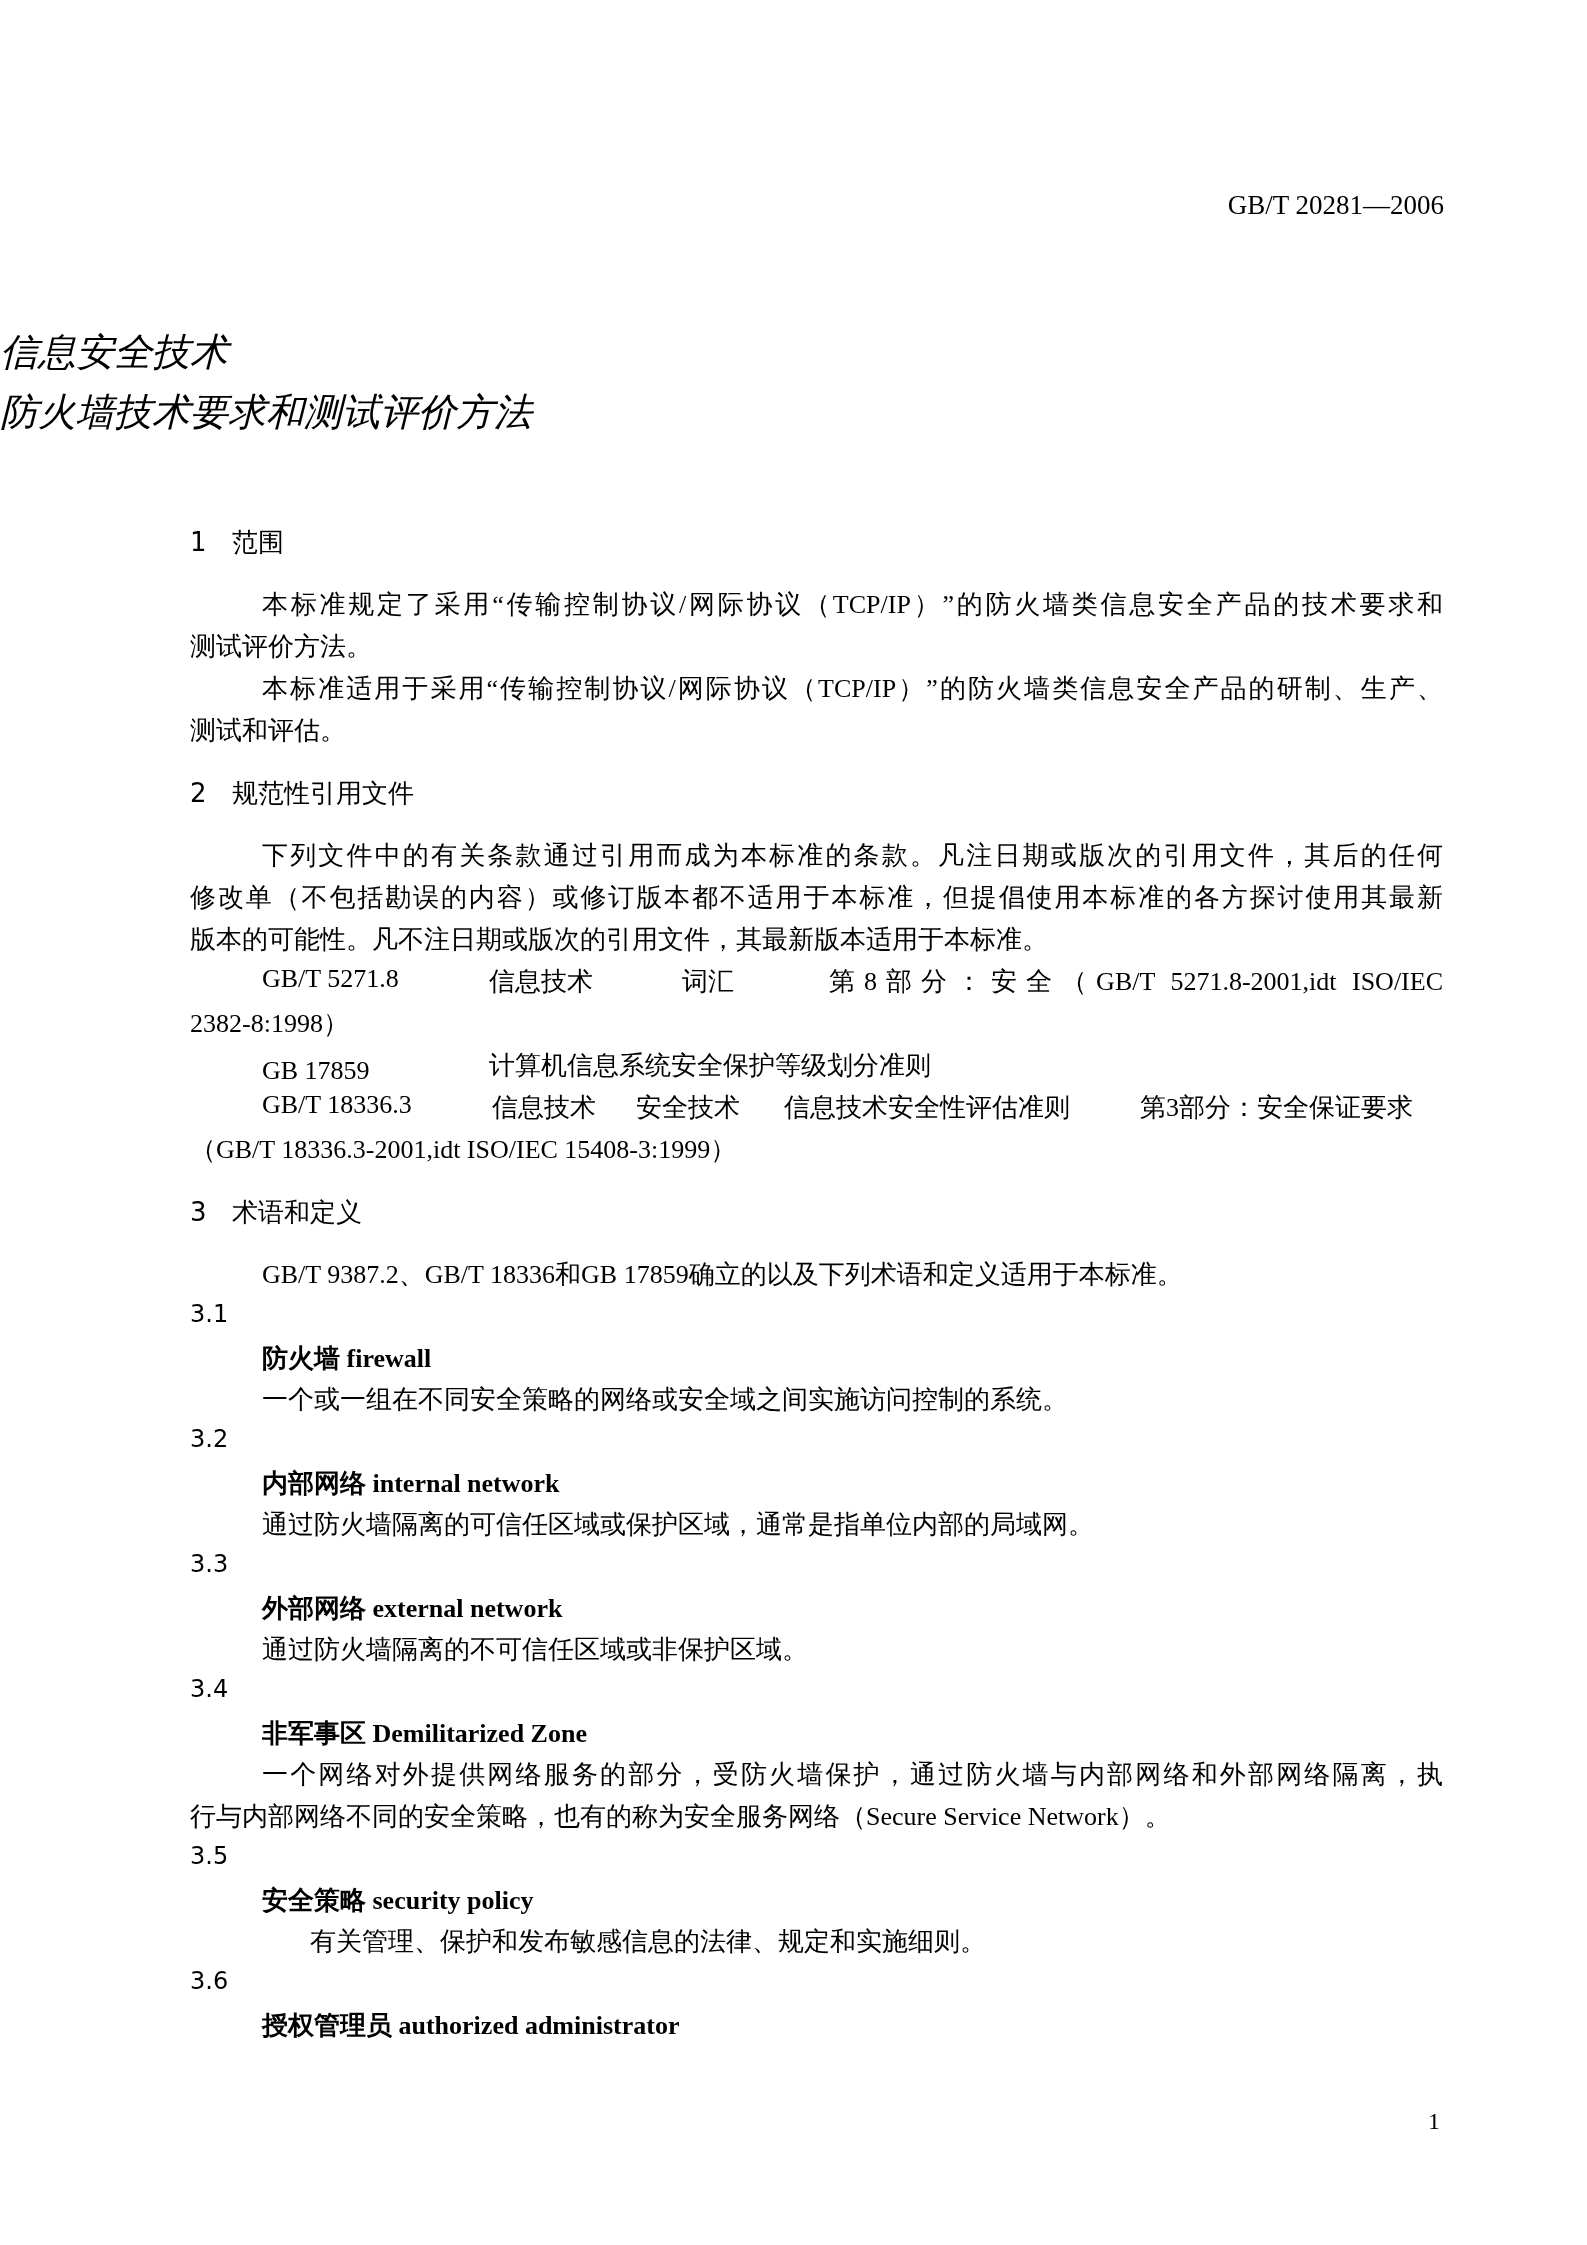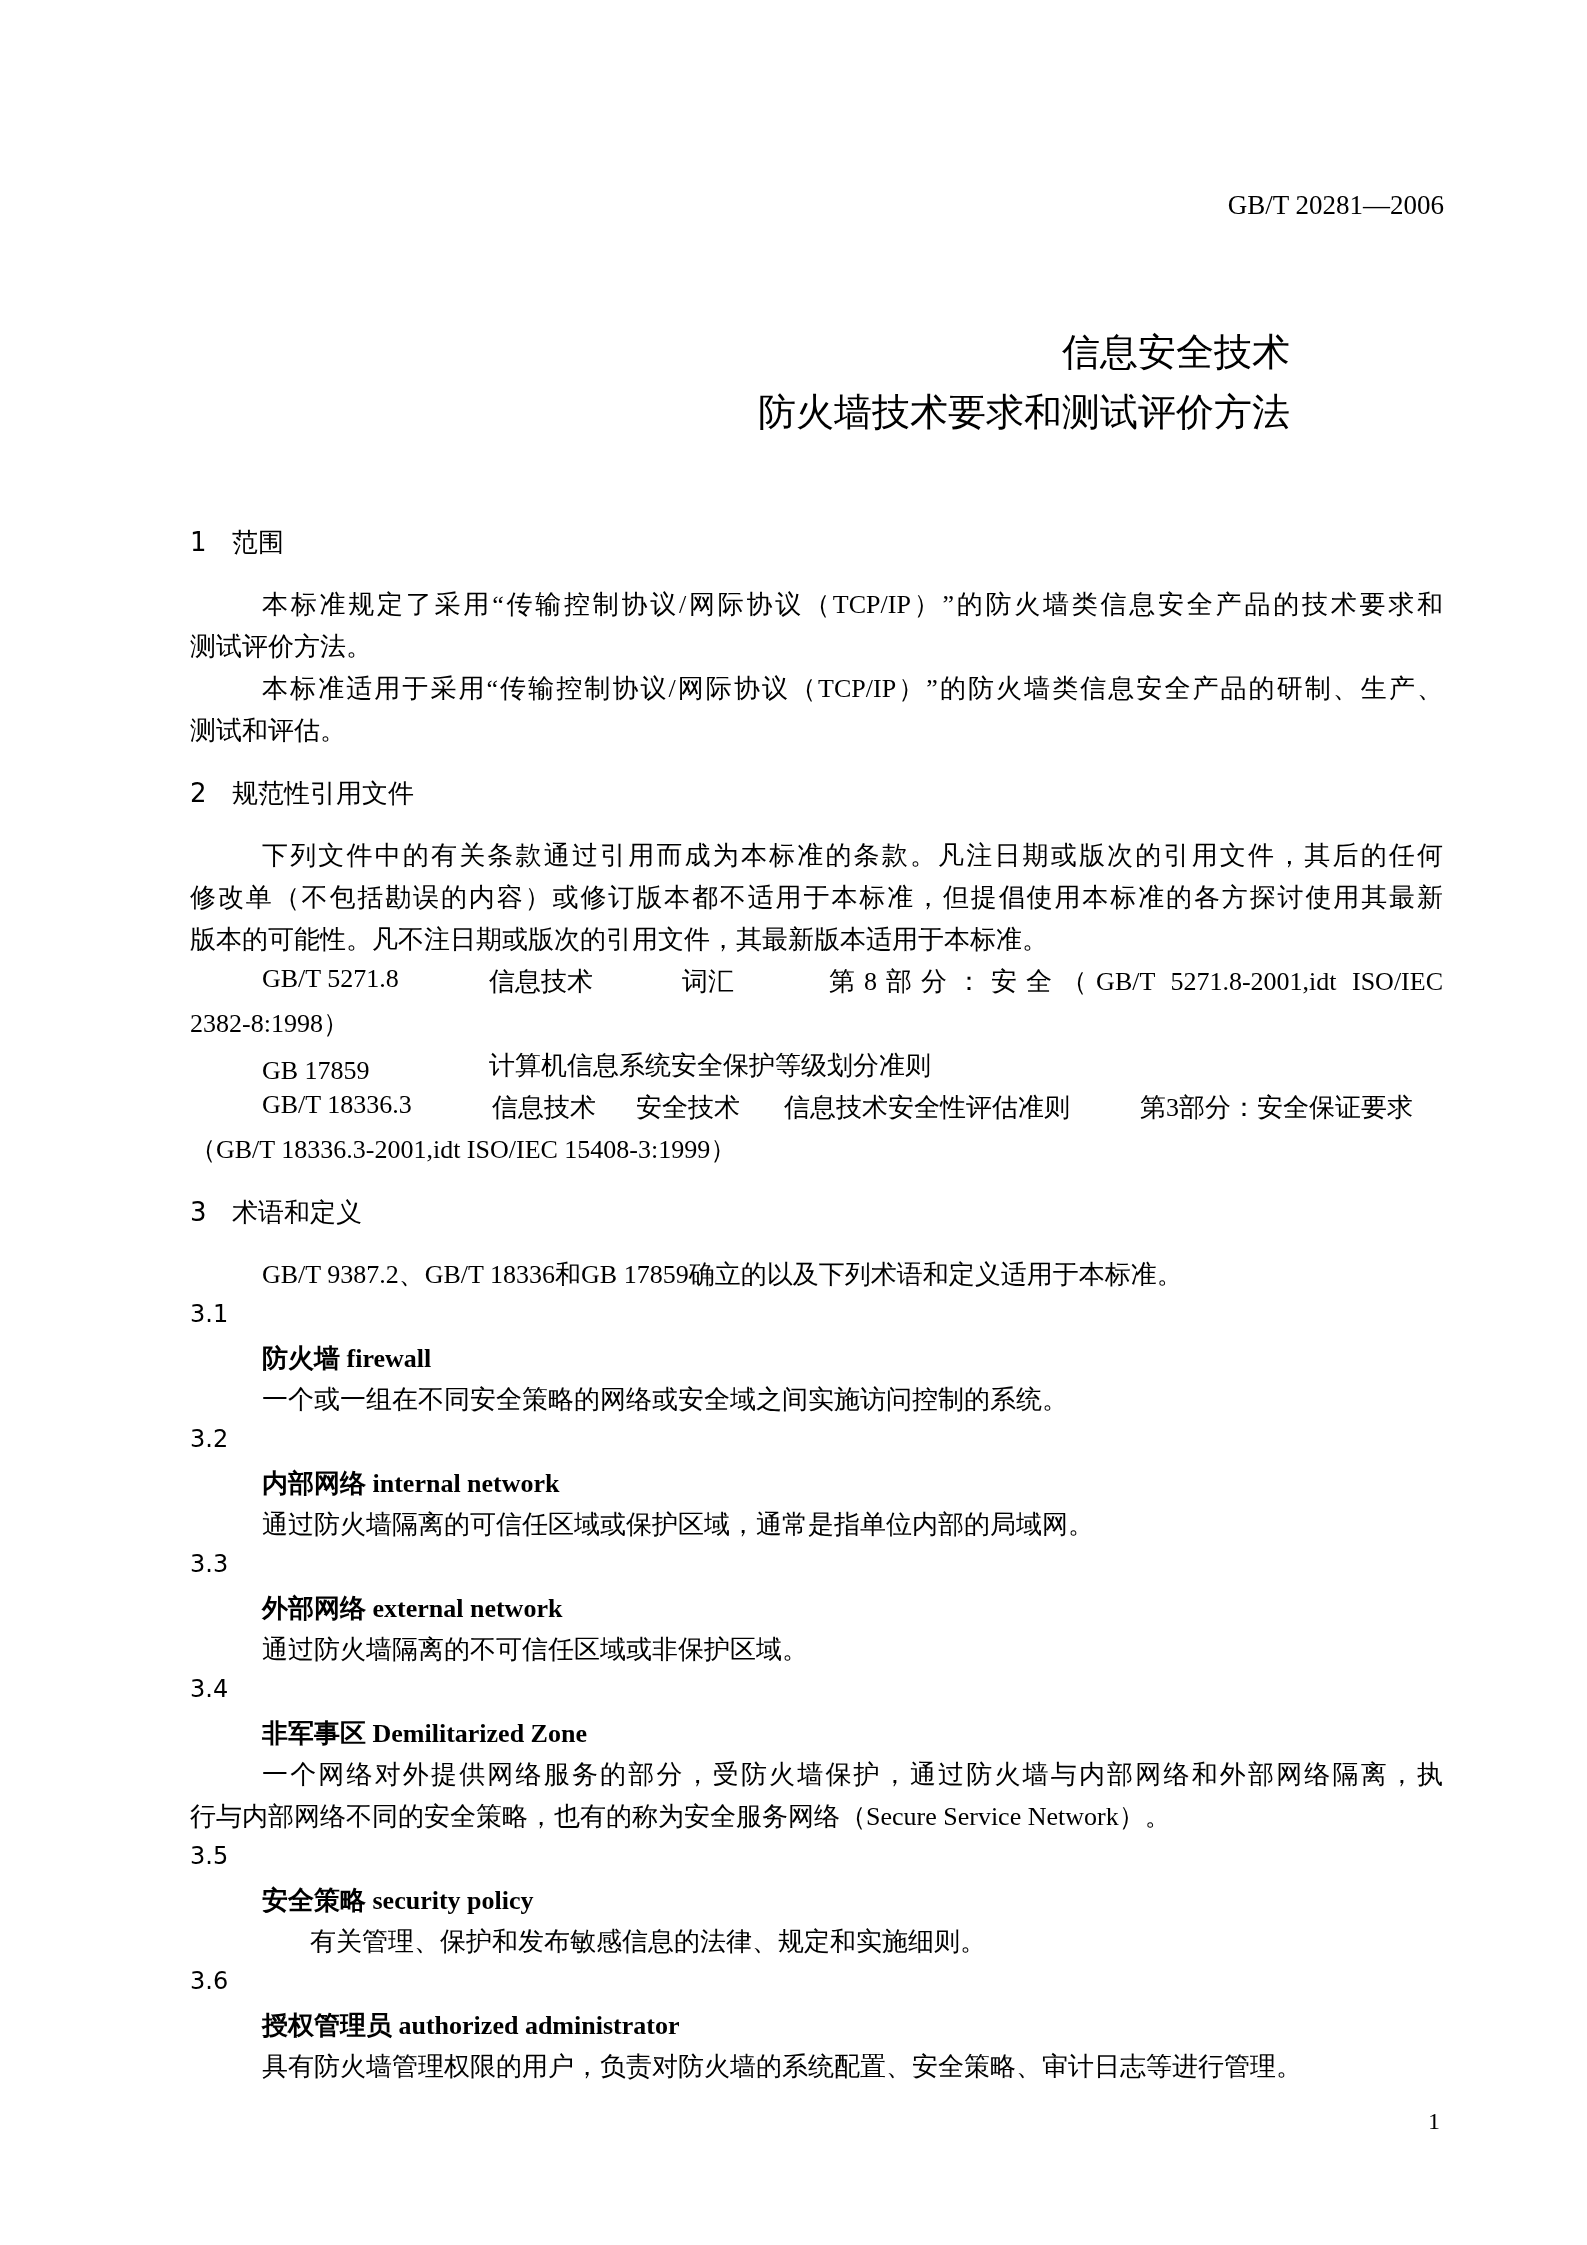--- a/index.html
+++ b/index.html
@@ -2,21 +2,21 @@
 <html><head>
 <meta charset="utf-8">
 <style>
   html, body { margin: 0; padding: 0; background: #ffffff; }
   body { width: 1587px; height: 2245px; position: relative; overflow: hidden; color: #000; }
   .page { position: absolute; left: 0; top: 0; width: 1587px; height: 2245px; background: #fff; }
   .serif { font-family: "Liberation Serif", "DejaVu Serif", serif; }
   .sans { font-family: "DejaVu Sans", "Liberation Sans", sans-serif; }
   .abs { position: absolute; white-space: nowrap; }
   .std-no { right: 143px; top: 190px; font-size: 27px; }
-  .title { left: 0; width: 1290px; text-align: right; font-size: 38px; }
+  .title { left: 0; width: 1290px; text-align: left; font-size: 38px; font-style: italic; }
   .t1 { top: 327px; }
   .t2 { top: 387px; }
   .h { left: 190px; font-size: 26px; }
   .h .num { display: inline-block; width: 42px; }
   .body { font-size: 26px; }
   .ind { left: 262px; }
   .left { left: 190px; }
   .justify { width: 1253px; text-align: justify; text-align-last: justify; }
   .term { left: 262px; font-size: 26px; font-weight: bold; }
   .clause { left: 190px; font-size: 24px; }
@@ -108,16 +108,15 @@
     <span class="sans">安全策略</span>
     <span class="serif">security policy</span>
   </div>
   <div class="abs serif body ind" style="top:1924px;margin-left:48px;">有关管理、保护和发布敏感信息的法律、规定和实施细则。</div>
 
   <div class="abs sans clause" style="top:1967px;">3.6</div>
   <div class="abs term" style="top:2008px;">
     <span class="sans">授权管理员</span>
     <span class="serif">authorized administrator</span>
   </div>
-  <div class="abs serif body ind" style="top:2049px;">具有防火墙管理权限的用户，负责对防火墙的系统配置、安全策略、审计日志等进行管理。</div>
 
   <div class="abs serif pagenum">1</div>
 </div>
 
 </body></html>

